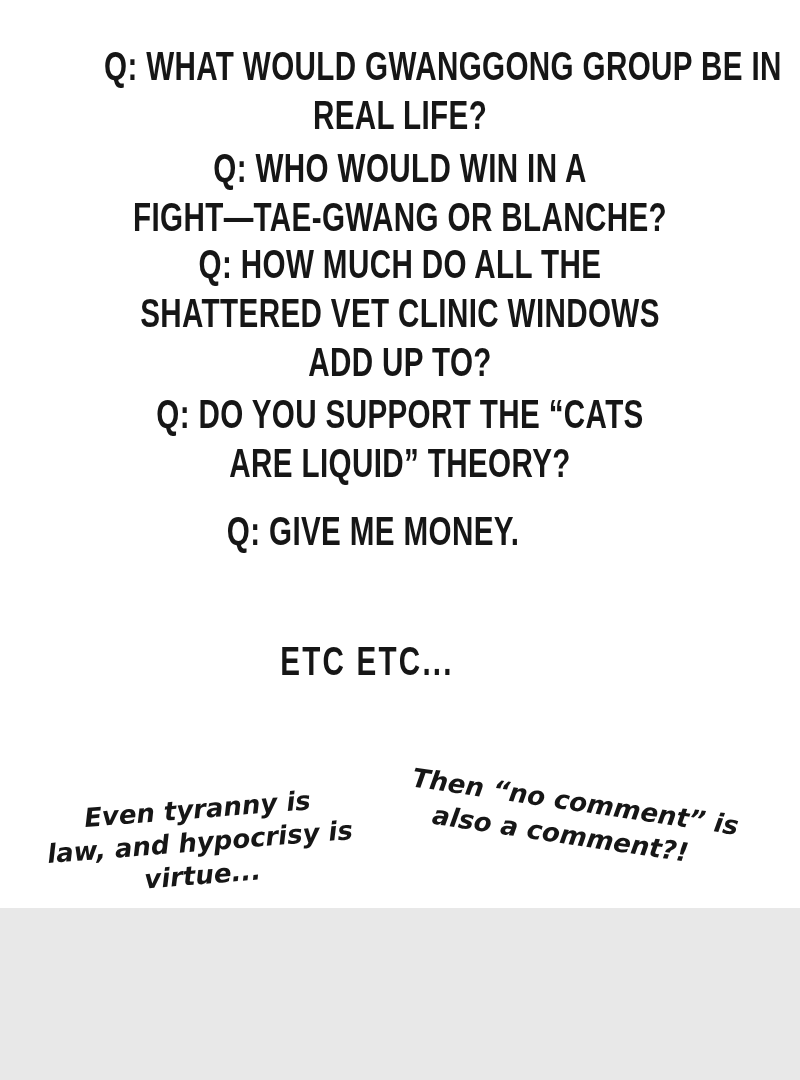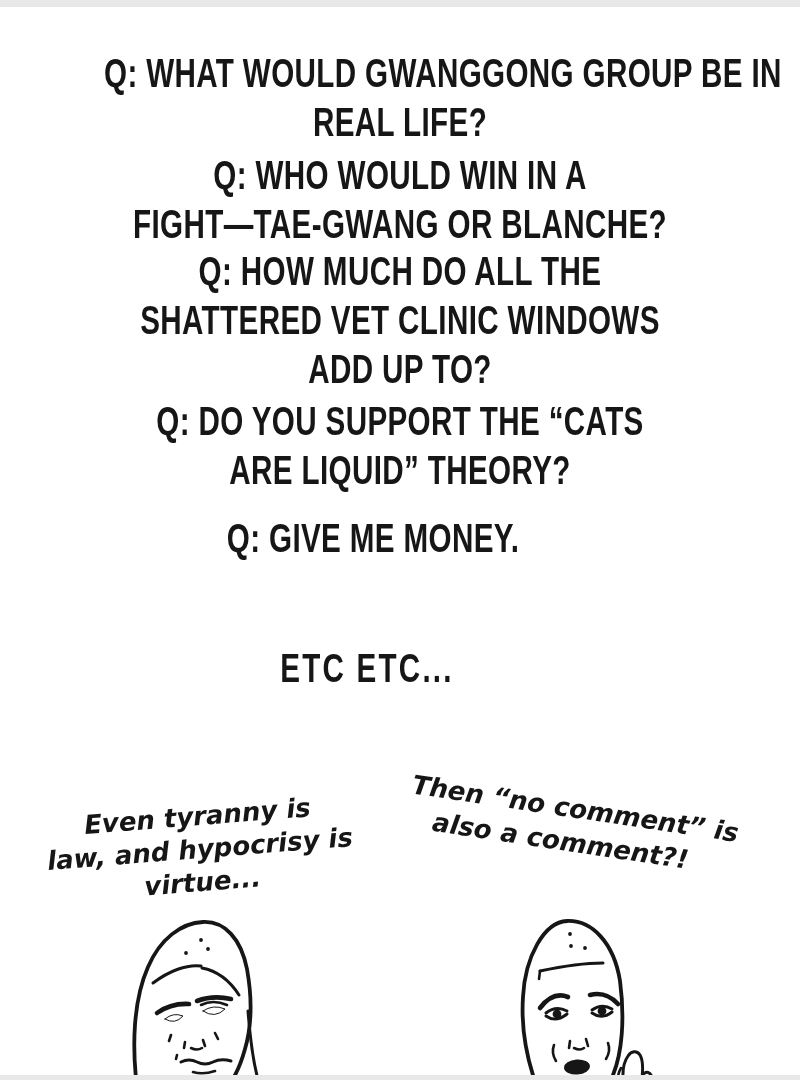--- a/index.html
+++ b/index.html
@@ -1,21 +1,21 @@
 <!DOCTYPE html>
 <html><head>
 <meta charset="utf-8">
 <style>
   :root { --ink: #161616; }
   html,body { margin:0; padding:0; }
   body { background:#e8e8e8; }
   .page {
     position:relative;
-    width:800px; height:1068px;
-    margin:7px auto;
+    width:800px; height:908px;
+    margin:0 auto;
     background:#ffffff;
     overflow:hidden;
   }
   .qblock {
     position:absolute; left:0; width:800px;
     text-align:center;
     font-family:"Liberation Sans", sans-serif;
     font-weight:bold;
     font-size:40px;
     line-height:49px;

